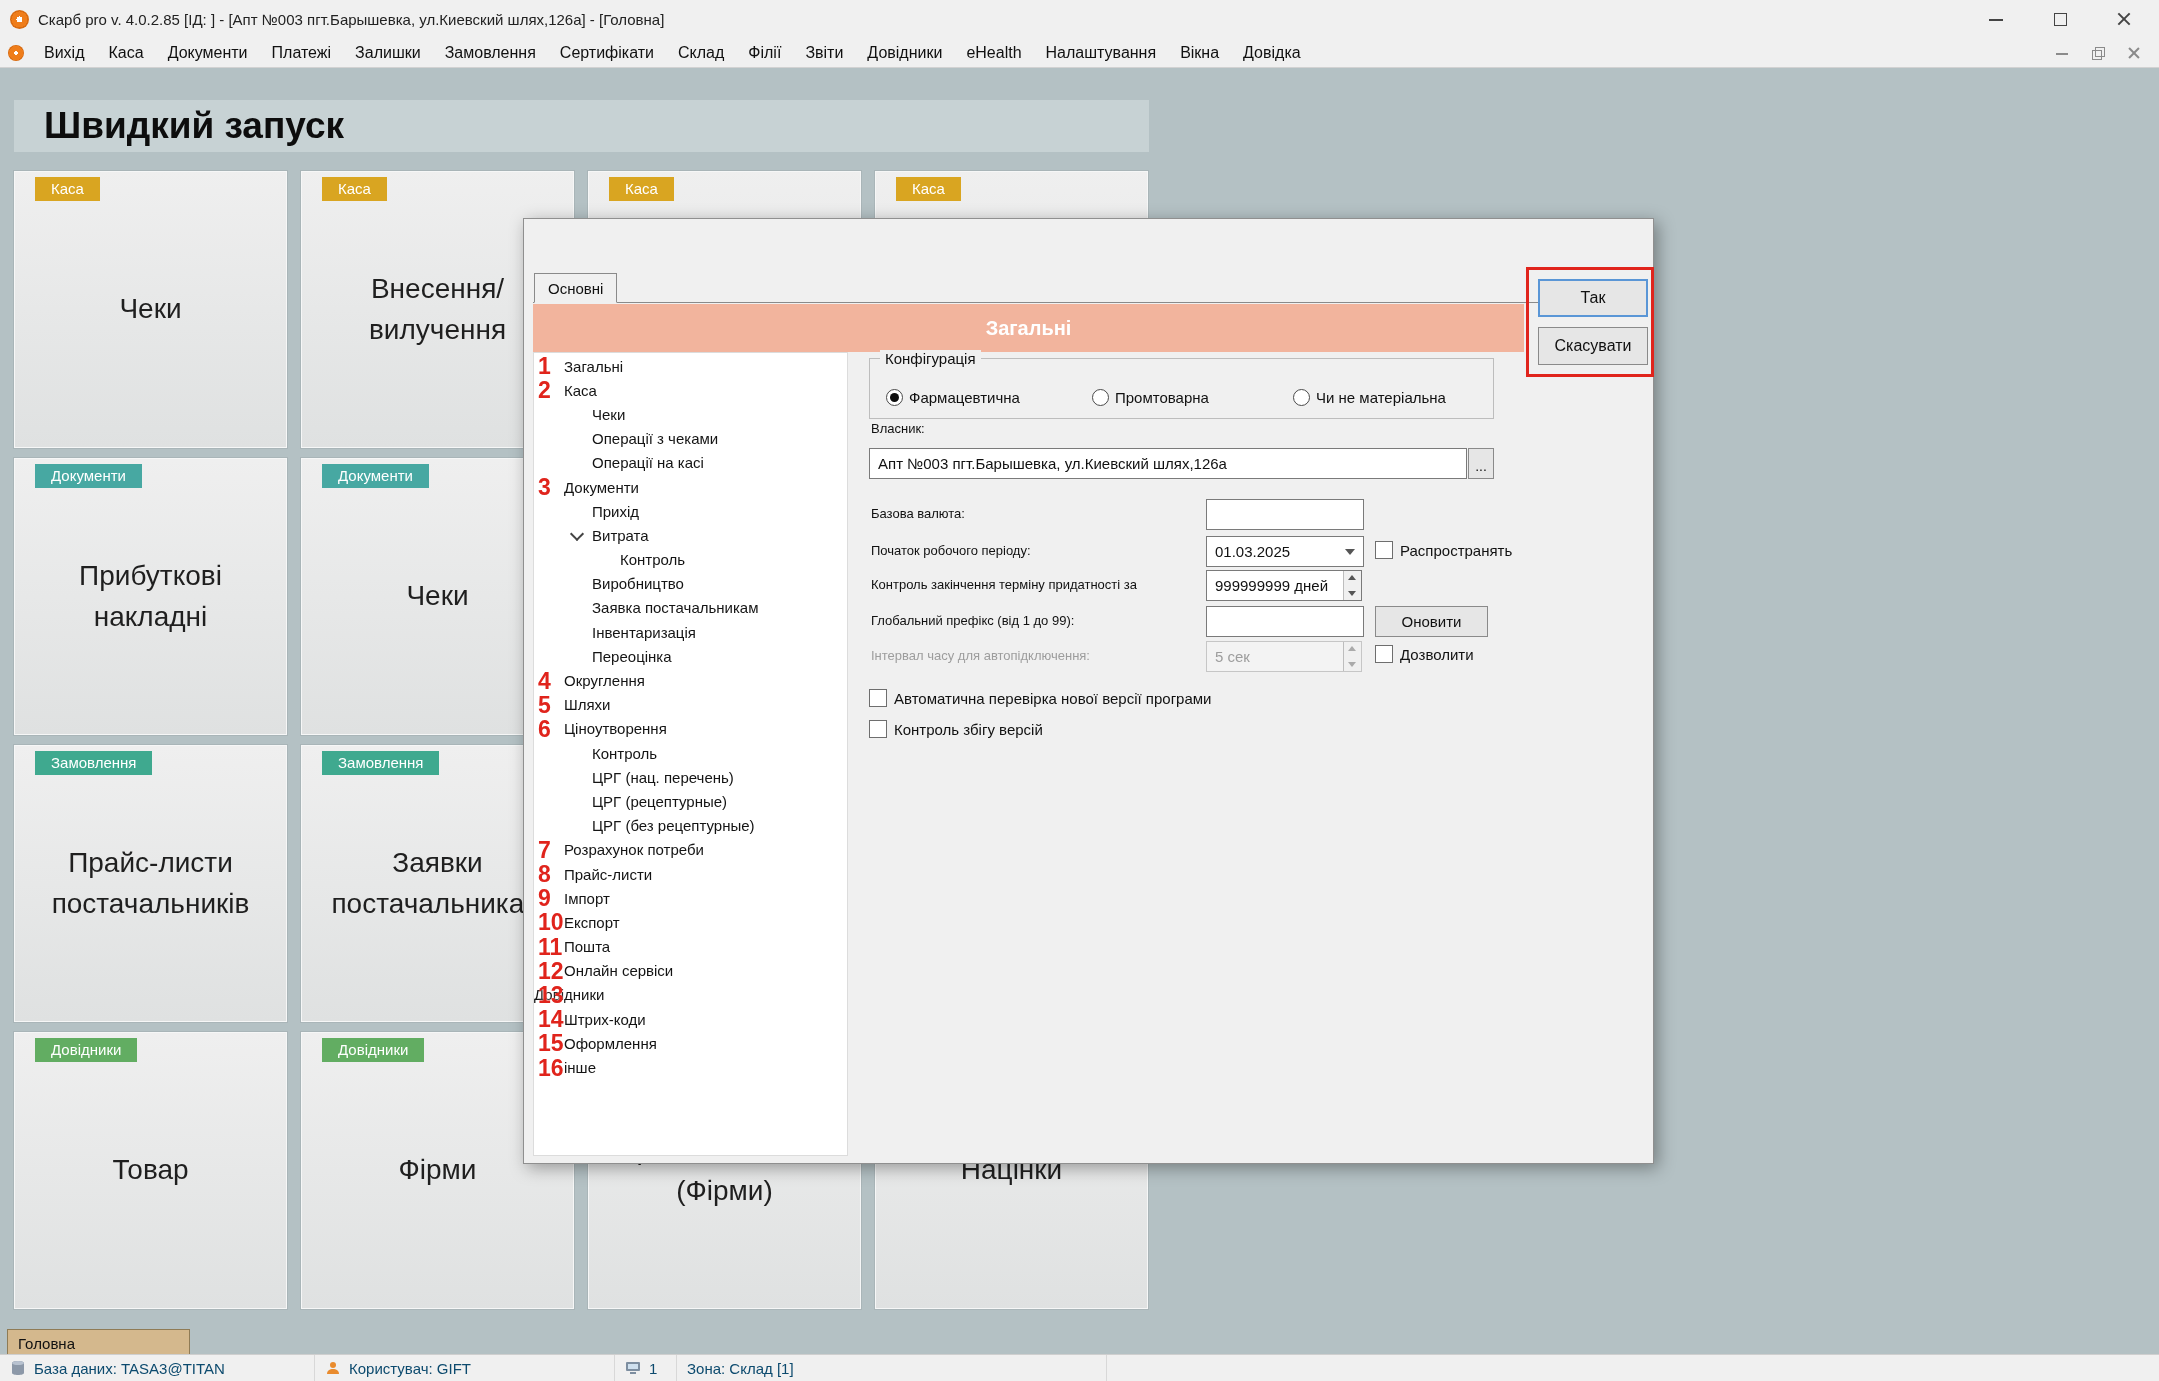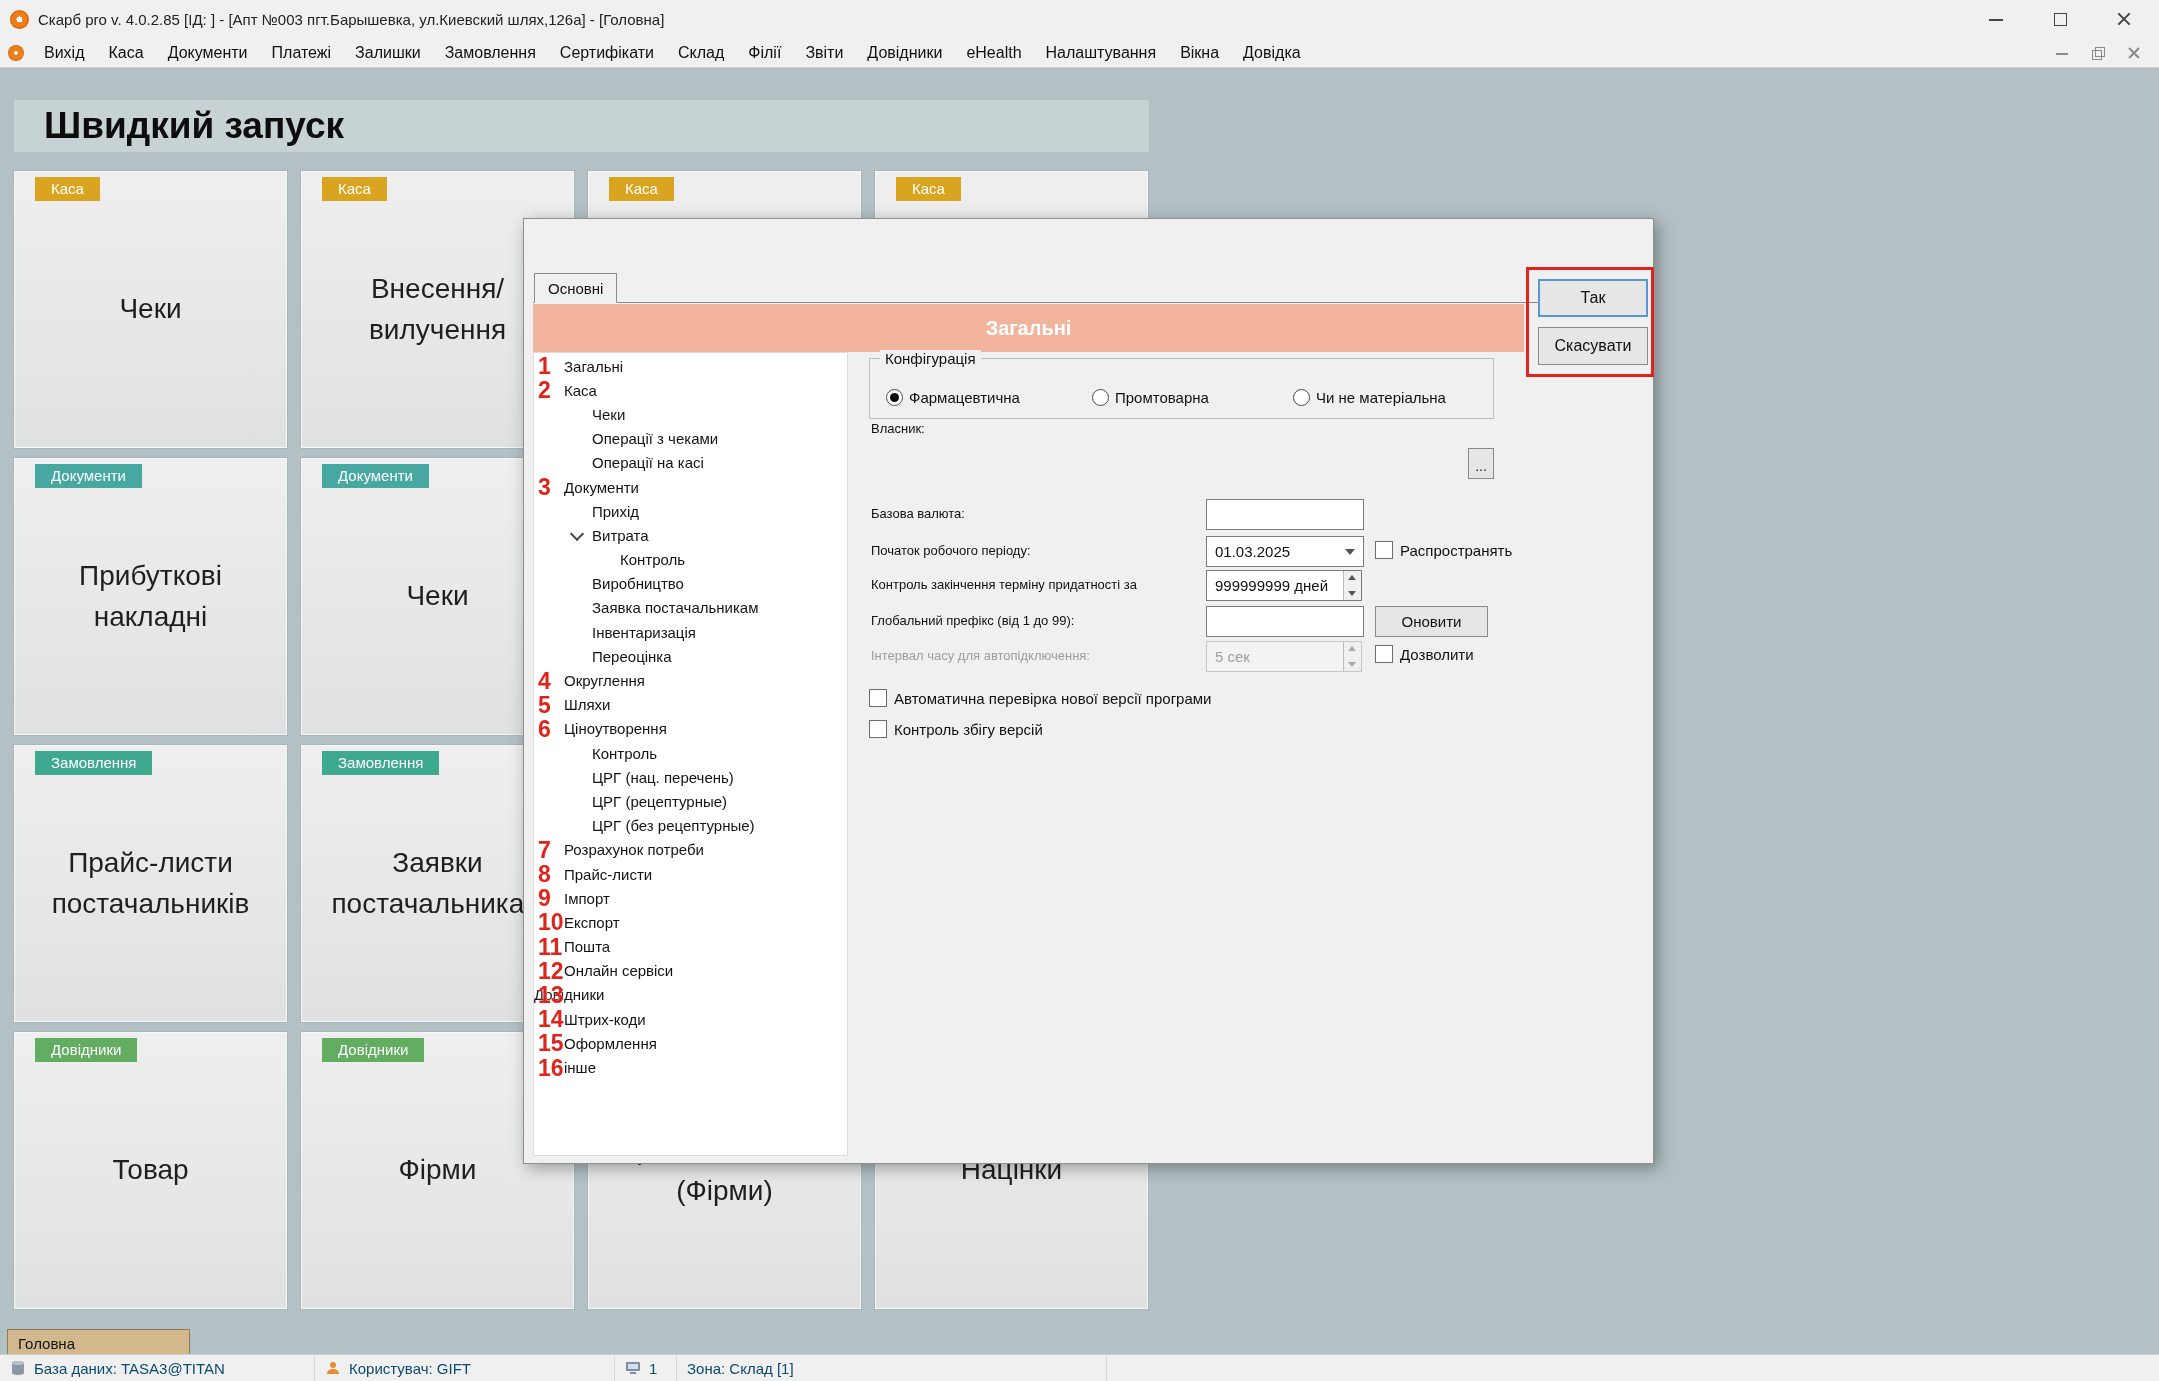--- a/index.html
+++ b/index.html
@@ -332,20 +332,21 @@
             <span>Промтоварна</span>
           </div>
           <div class="radio-item" style="left: 423px;">
             <span class="radio"></span>
             <span>Чи не матеріальна</span>
           </div>
         </div>
     </div>
 
     <div class="flabel" style="left:23px;top:69px;">Власник:</div>
+    <div class="field" style="left:21px;top:96px;width:598px;">Апт №003 пгт.Барышевка, ул.Киевский шлях,126а</div>
     <div class="browse-btn" style="left:620px;top:96px;">...</div>
 
     <div class="flabel" style="left:23px;top:154px;">Базова валюта:</div>
     <div class="field" style="left:358px;top:147px;width:158px;"></div>
 
     <div class="flabel" style="left:23px;top:191px;">Початок робочого періоду:</div>
     <div class="field" style="left:358px;top:184px;width:158px;">
       <span>01.03.2025</span>
       <span class="combo-arrow"></span>
     </div>

